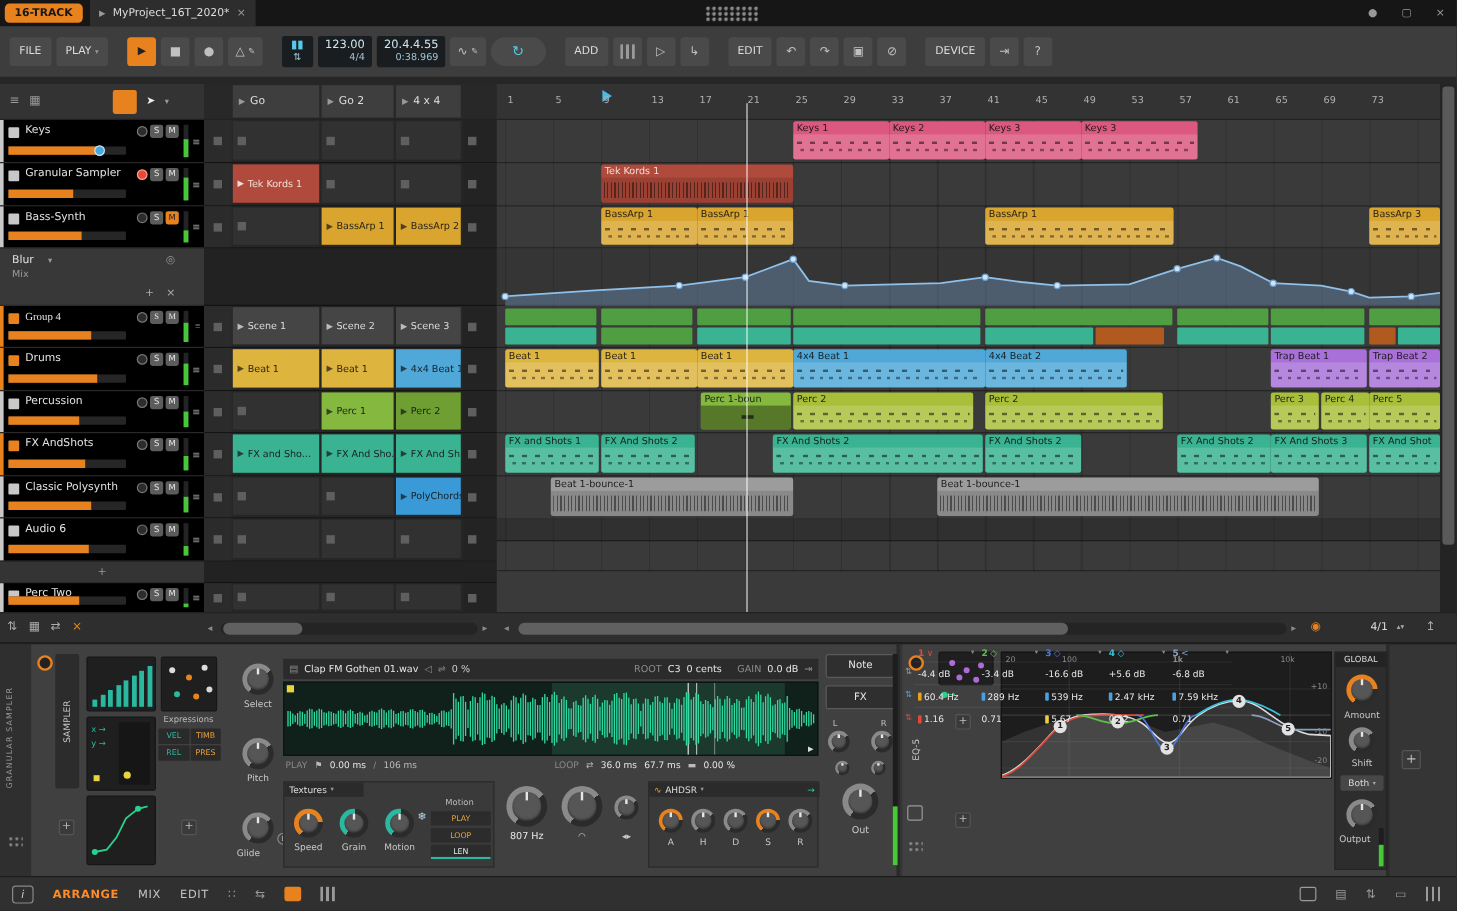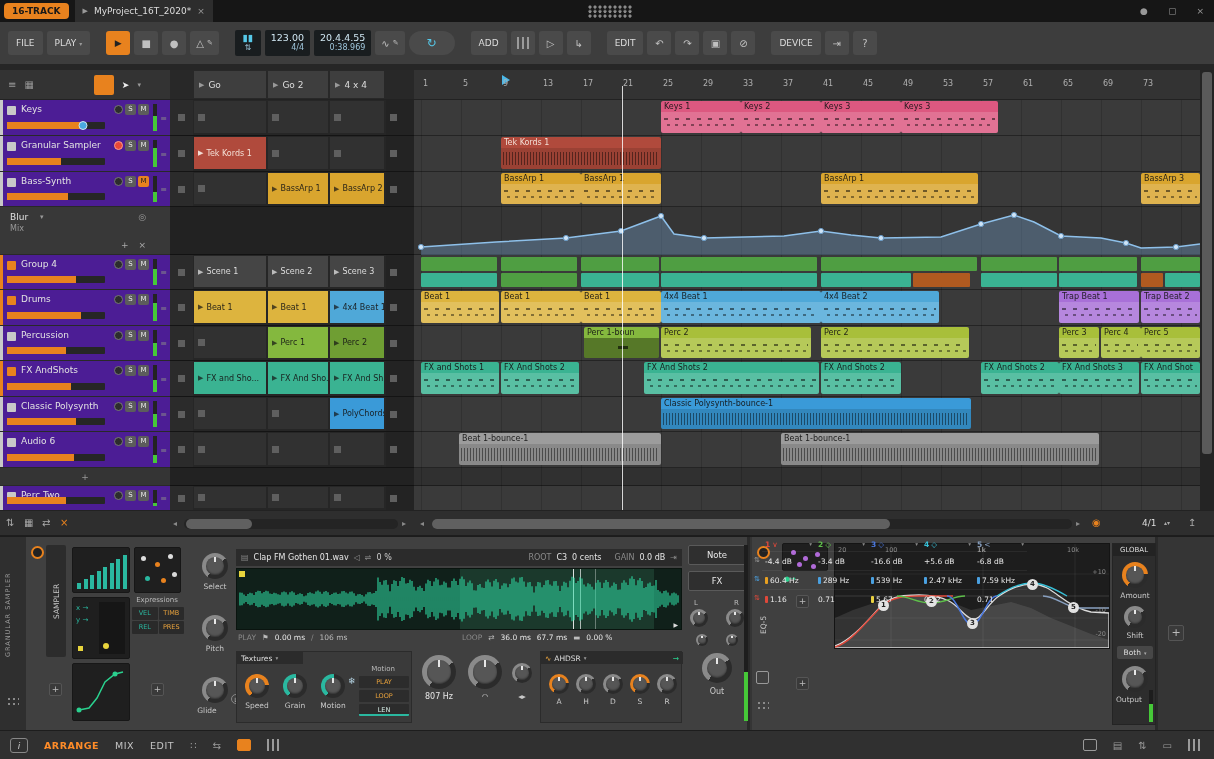--- a/index.html
+++ b/index.html
@@ -28,21 +28,21 @@
 #main{position:absolute;left:0;top:70px;width:1214px;height:440px;background:#2f2f2f}
 #corner{position:absolute;left:0;top:0;width:170px;height:30px;background:#333;border-bottom:1px solid #222;display:flex;align-items:center;gap:8px;padding-left:8px;color:#aaa}
 .corner-orange{width:20px;height:20px;background:#e8821e;border-radius:2px;margin-left:52px}
 #scenerow{position:absolute;left:170px;top:0;width:244px;height:30px;background:#282828;border-bottom:1px solid #222}
 .scell{position:absolute;top:1px;height:27px;background:#3e3e3e;display:flex;align-items:center;gap:4px;padding-left:5px;color:#ddd;overflow:hidden}
 .scell .tri{color:#999;font-size:7px}
 #ruler{position:absolute;left:414px;top:0;width:786px;height:30px;background:#333;border-bottom:1px solid #222}
 .rmark{position:absolute;top:9px;font-size:8px;color:#b0b0b0}
 .pstart{position:absolute;left:88px;top:5px;width:0;height:0;border-top:5px solid transparent;border-bottom:5px solid transparent;border-left:8px solid #4ab8e8}
 #trackheaders{position:absolute;left:0;top:30px;width:170px;height:410px;overflow:hidden;background:#2f2f2f}
-.hrow{position:relative;background:#4c1d95;border-bottom:1px solid #292929}
+.hrow{position:relative;background:#000000;border-bottom:1px solid #292929}
 .tedge{position:absolute;left:0;top:0;bottom:0;width:3px}
 .ticon{position:absolute;left:7px;top:6px;width:9px;height:9px;border-radius:1px}
 .tname{position:absolute;left:21px;top:4px;font-size:9px;color:#e2e2e2;white-space:nowrap;max-width:92px;overflow:hidden}
 .tctr{position:absolute;right:21px;top:4px;display:flex;gap:2px;align-items:center}
 .arm{width:9px;height:9px;border-radius:50%;background:#2c2c2c;border:1px solid #777}
 .arm.on{background:#e84838;border-color:#ffA08a}
 .sm{width:11px;height:11px;border-radius:2px;background:#5c5c5c;color:#e8e8e8;font-size:7px;line-height:11px;text-align:center}
 .sm.on{background:#e8821e;color:#222}
 .tslider{position:absolute;left:7px;bottom:6px;width:98px;height:7px;background:#262626;border-radius:1px}
 .tfill{position:absolute;left:0;top:0;bottom:0;background:#e8821e}
@@ -356,21 +356,21 @@
         <div class="hrow autorow" style="height: 48px;">
           <div class="aname">Blur</div>
           <div class="acaret">▾</div>
           <div class="aparam">Mix</div>
           <div class="apin">◎</div>
           <div class="autobtns">
             <div>+</div>
             <div>×</div>
           </div>
         </div>
-        <div class="hrow" style="height: 35px;">
+        <div class="hrow" style="height: 35px; font-family: Liberation Serif, serif;">
           <div class="tedge" style="background: rgb(232, 130, 30);"></div>
           <div class="ticon" style="background: rgb(232, 130, 30);"></div>
           <div class="tname">Group 4</div>
           <div class="tctr">
             <div class="arm"></div>
             <div class="sm">S</div>
             <div class="sm">M</div>
           </div>
           <div class="tslider">
             <div class="tfill" style="width: 70%;"></div>
@@ -833,26 +833,20 @@
           </div>
           <div class="clip" style="left: 645px; width: 80px; background: rgb(58, 179, 146);">
             <div class="clab">FX And Shots 3</div>
             <div class="cbody notes"></div>
           </div>
           <div class="clip" style="left: 727px; width: 59px; background: rgb(58, 179, 146);">
             <div class="clab">FX And Shot</div>
             <div class="cbody notes"></div>
           </div>
         </div>
-        <div class="lane" style="height: 35px;">
-          <div class="clip" style="left: 247px; width: 310px; background: rgb(58, 154, 216);">
-            <div class="clab">Classic Polysynth-bounce-1</div>
-            <div class="cbody wave"></div>
-          </div>
-        </div>
         <div class="lane" style="height: 36px;">
           <div class="clip" style="left: 45px; width: 202px; background: rgb(156, 156, 156);">
             <div class="clab">Beat 1-bounce-1</div>
             <div class="cbody wave"></div>
           </div>
           <div class="clip" style="left: 367px; width: 318px; background: rgb(156, 156, 156);">
             <div class="clab">Beat 1-bounce-1</div>
             <div class="cbody wave"></div>
           </div>
         </div>

